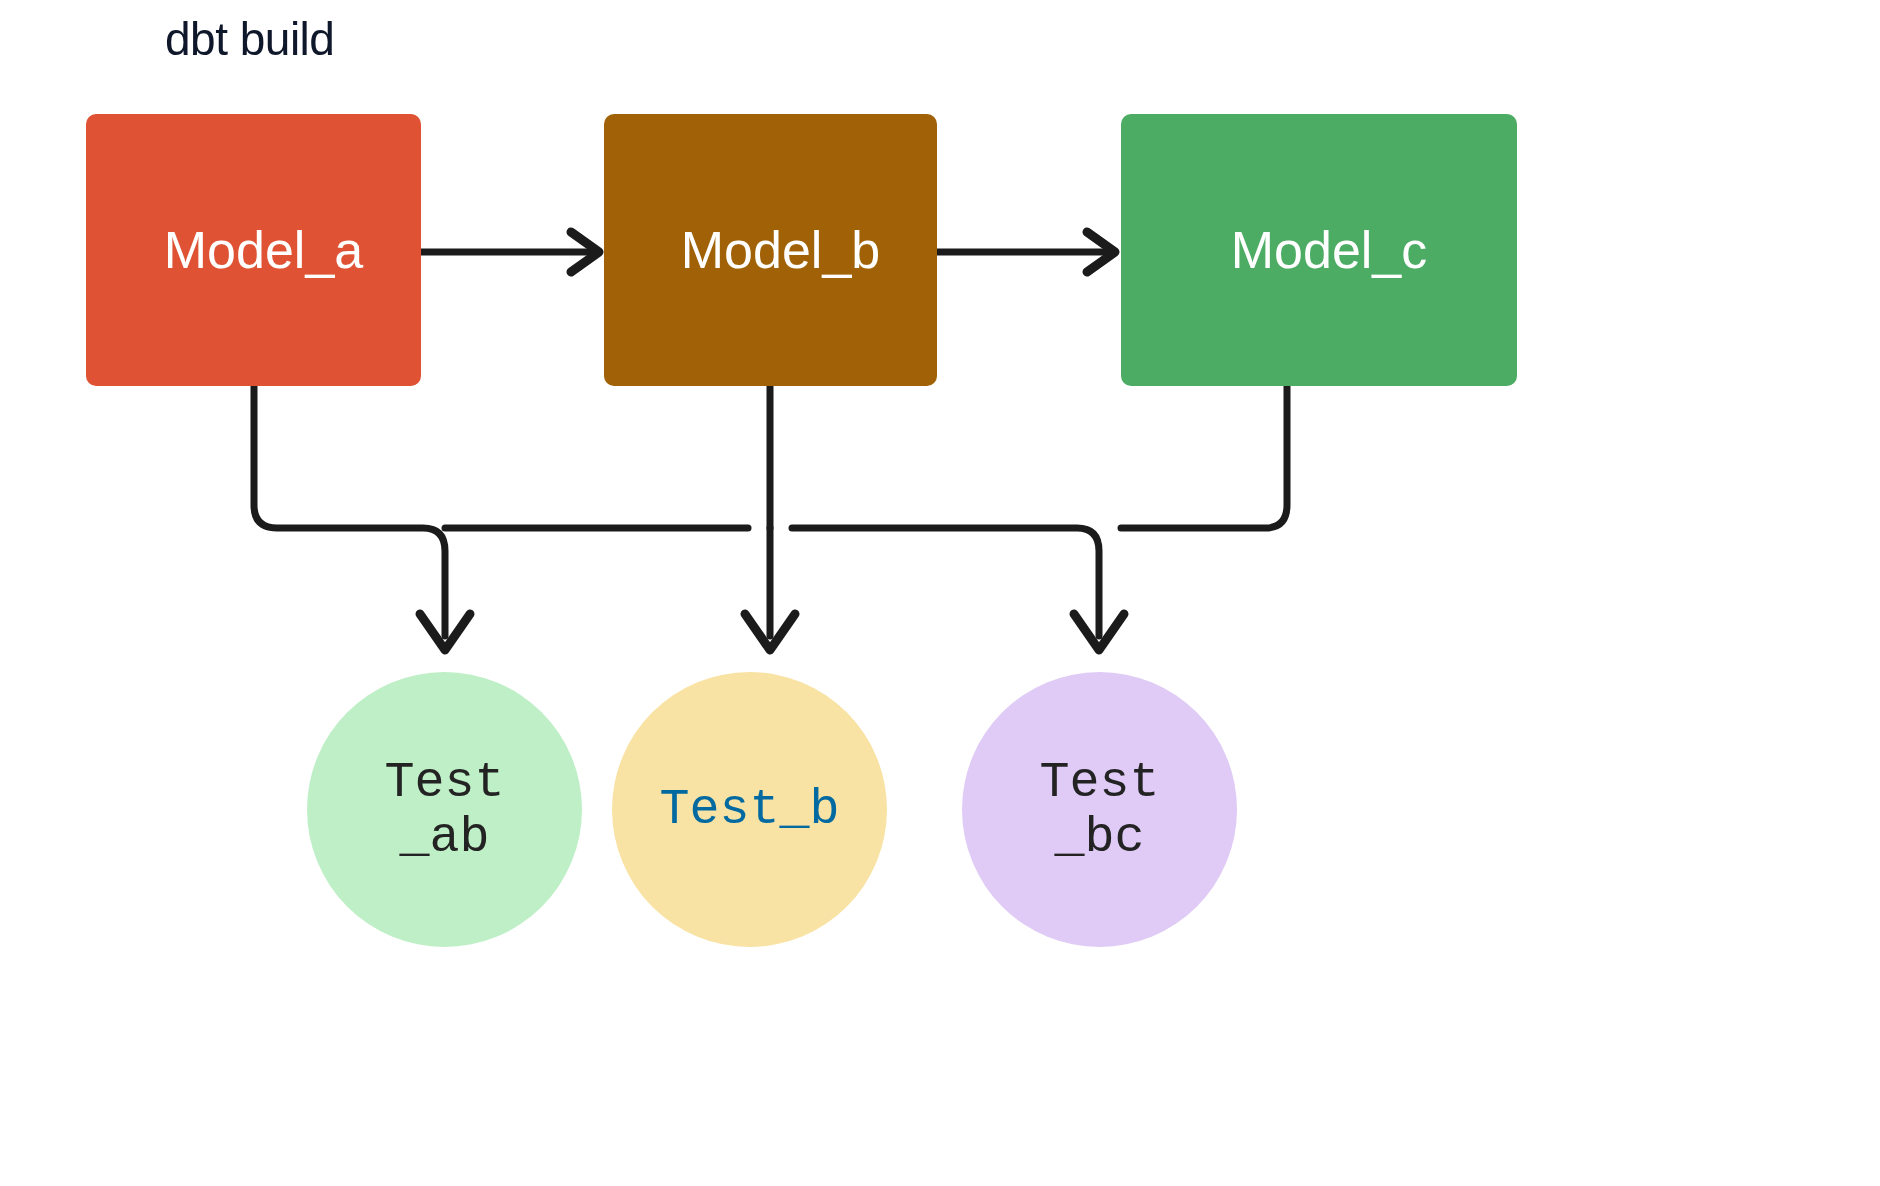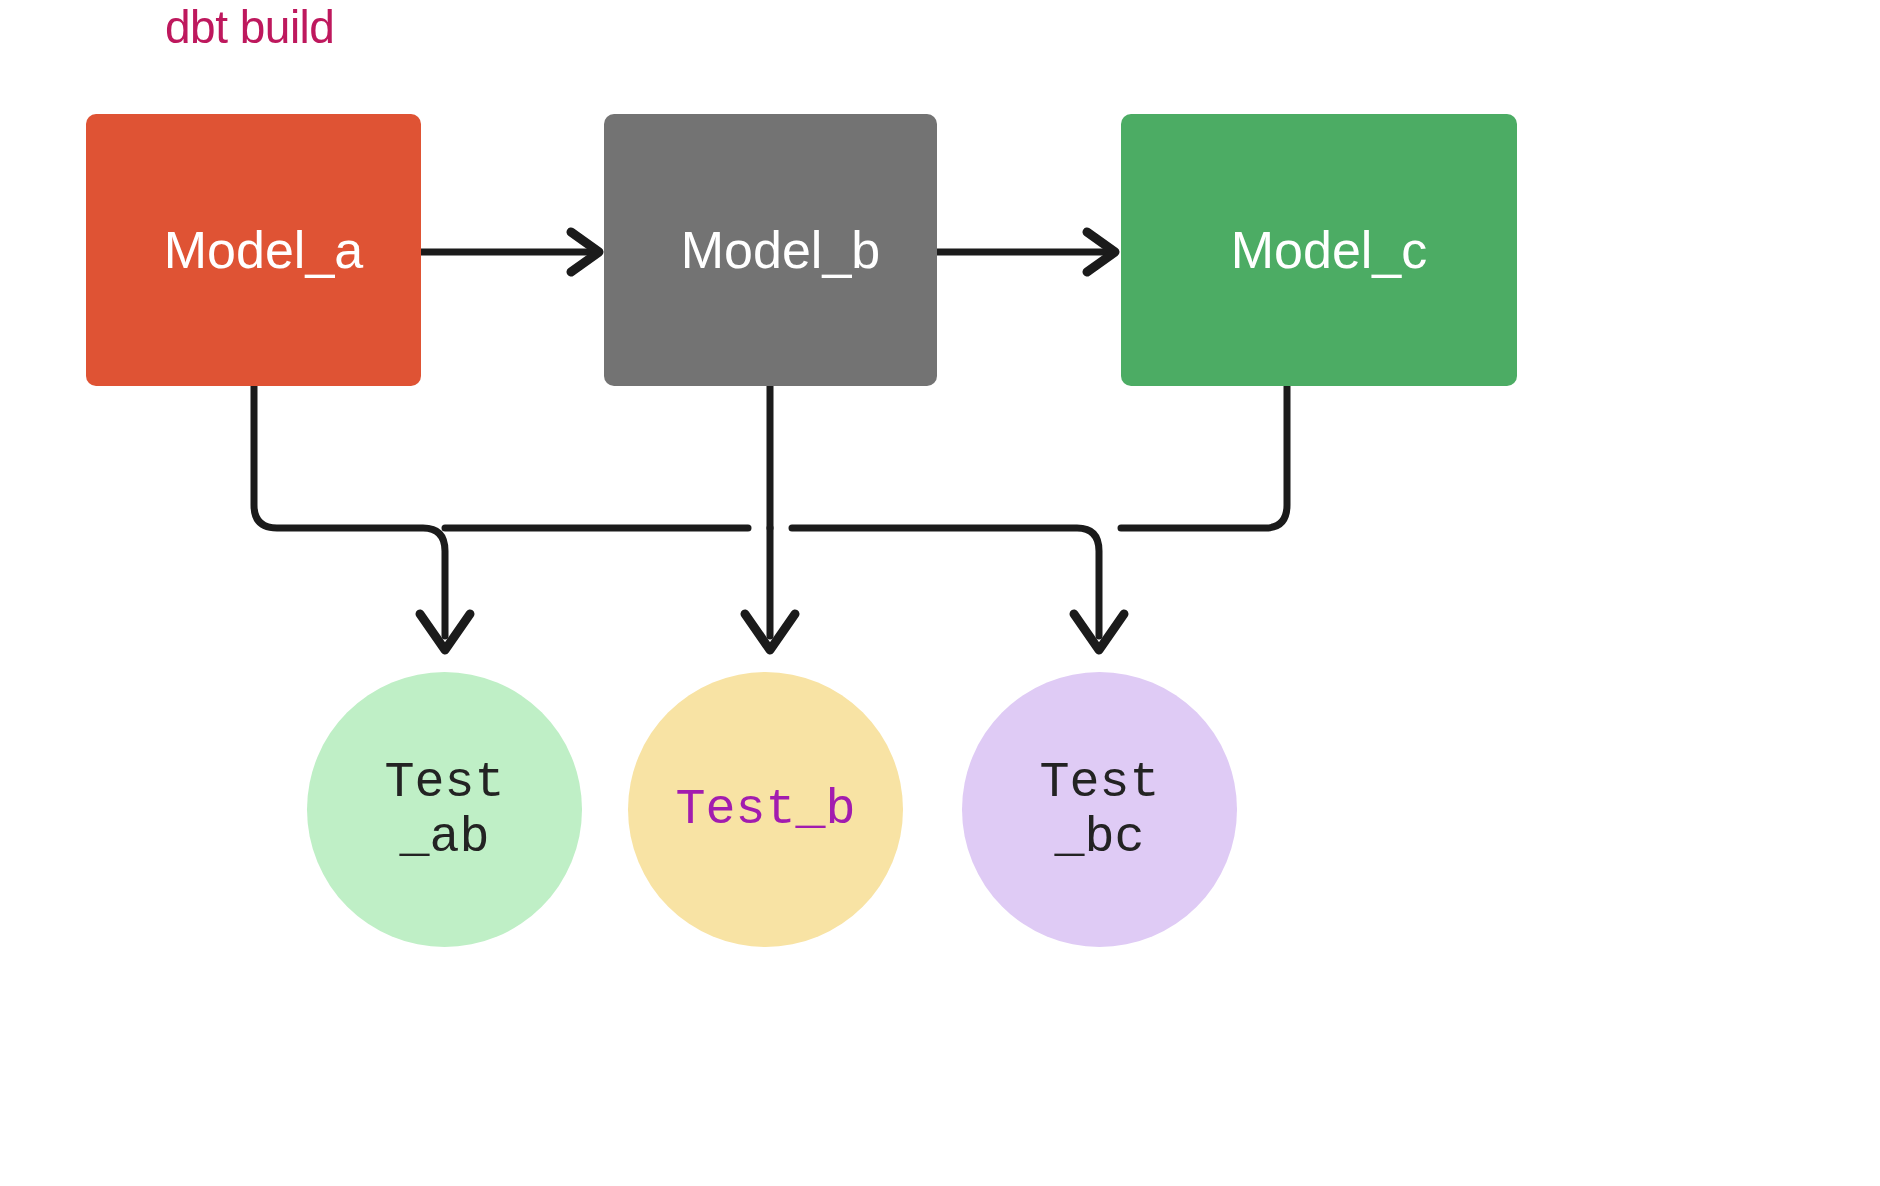--- a/index.html
+++ b/index.html
@@ -17,23 +17,23 @@
   #canvas {
     position: absolute;
     left: 0;
     top: 0;
     width: 1880px;
     height: 1186px;
   }
   .diagram-title {
     position: absolute;
     left: 165px;
-    top: 0;
+    top: 12px;
     font-size: 46px;
-    color: #be185d;
+    color: #0f172a;
     font-family: "Liberation Sans", sans-serif;
     letter-spacing: -0.5px;
     white-space: nowrap;
   }
   .node-box {
     position: absolute;
     border-radius: 10px;
     display: flex;
     align-items: center;
     justify-content: center;
@@ -128,22 +128,22 @@
     </g>
     <g>
       <path class="edge-head" d="M 745 614 L 770 650 L 795 614"></path>
     </g>
     <g>
       <path class="edge-head" d="M 1074 614 L 1099 650 L 1124 614"></path>
     </g>
   </svg>
 
   <div class="node-box" id="n-model-a" style="left: 86px; top: 114px; width: 335px; height: 272px; background: rgb(223, 83, 52); color: rgb(255, 255, 255);">Model_a</div>
-  <div class="node-box" id="n-model-b" style="left: 604px; top: 114px; width: 333px; height: 272px; background: #737373; color: rgb(255, 255, 255);">Model_b</div>
+  <div class="node-box" id="n-model-b" style="left: 604px; top: 114px; width: 333px; height: 272px; background: #a16207; color: rgb(255, 255, 255);">Model_b</div>
   <div class="node-box" id="n-model-c" style="left: 1121px; top: 114px; width: 396px; height: 272px; background: rgb(76, 172, 100); color: rgb(255, 255, 255);">Model_c</div>
 
   <div class="node-circle" id="n-test-ab" style="left: 307px; top: 672px; width: 275px; height: 275px; background: rgb(191, 239, 198); color: rgb(35, 35, 35);">Test
 _ab</div>
-  <div class="node-circle" id="n-test-b" style="left: 628px; top: 672px; width: 275px; height: 275px; background: rgb(248, 227, 164); color: #a21caf;">Test_b</div>
+  <div class="node-circle" id="n-test-b" style="left: 612px; top: 672px; width: 275px; height: 275px; background: rgb(248, 227, 164); color: #0369a1;">Test_b</div>
   <div class="node-circle" id="n-test-bc" style="left: 962px; top: 672px; width: 275px; height: 275px; background: rgb(223, 203, 245); color: rgb(35, 35, 35);">Test
 _bc</div>
 
 </div>
 
 </body></html>

